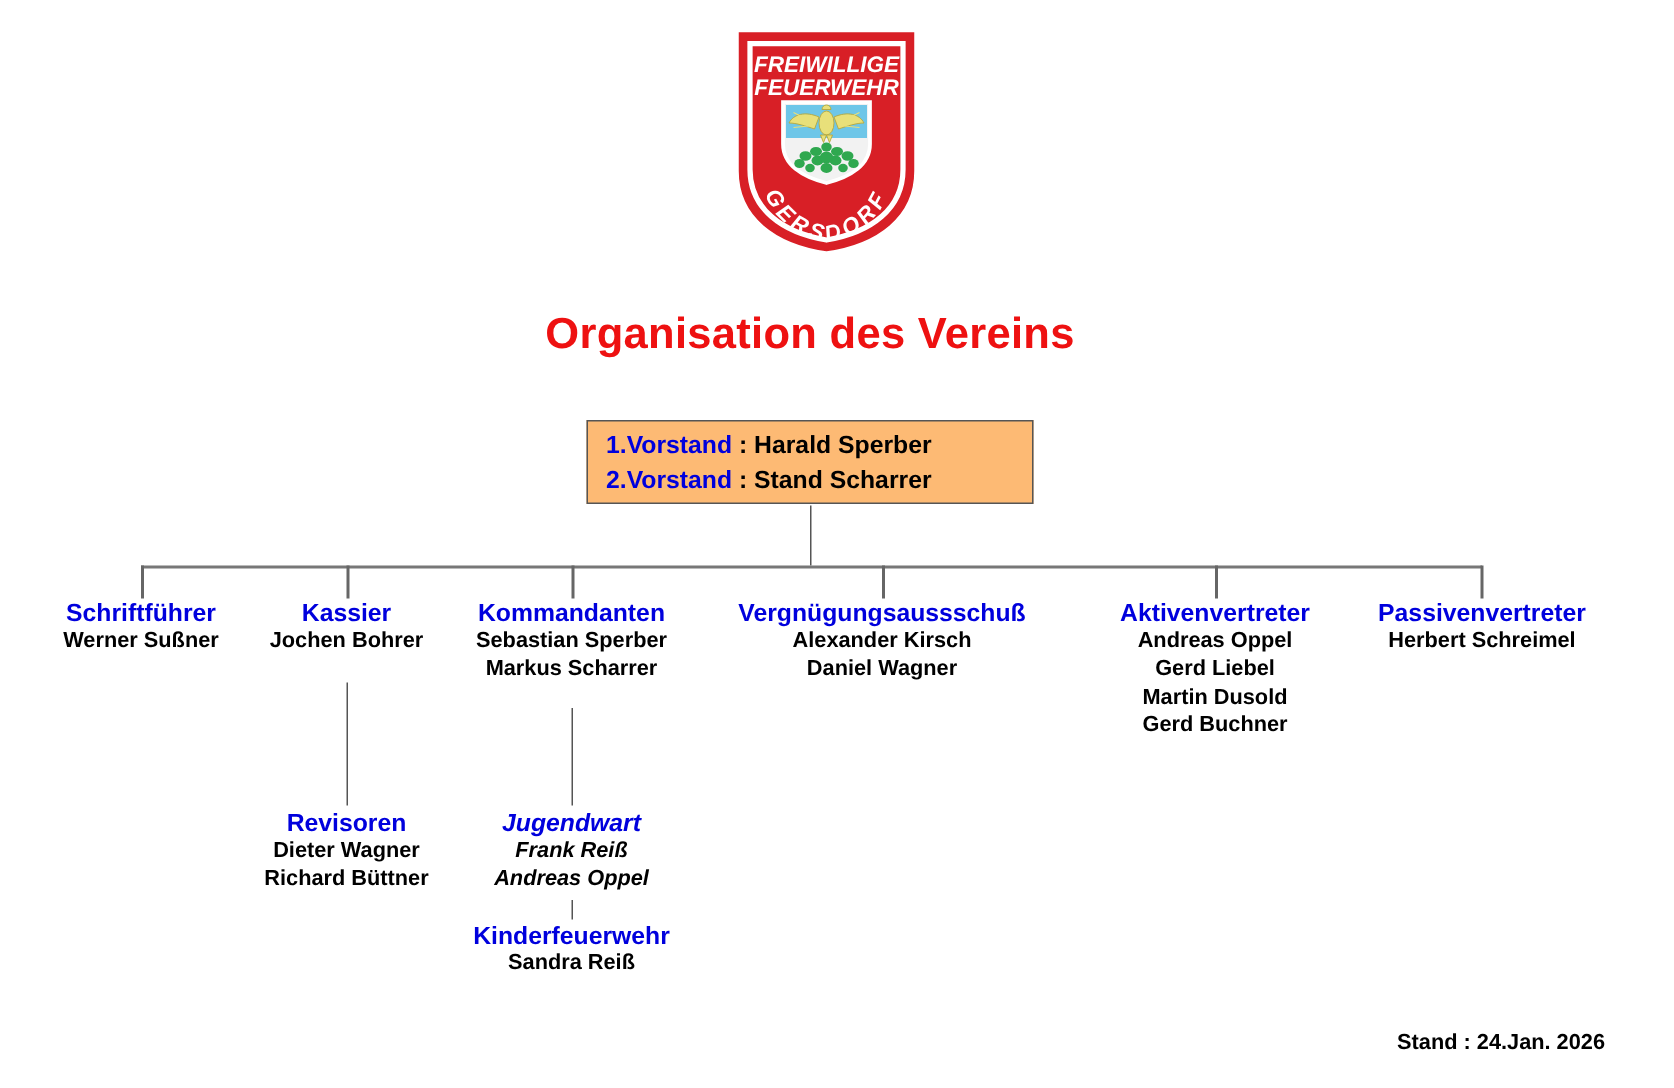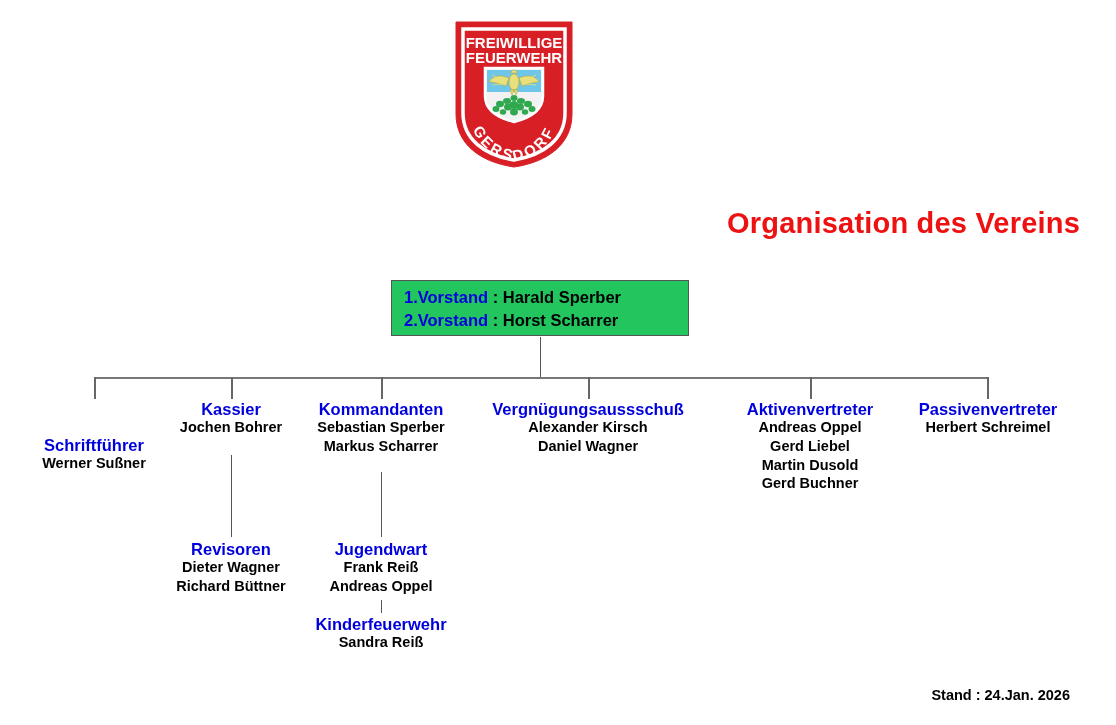--- a/index.html
+++ b/index.html
@@ -14,50 +14,51 @@
     position: relative;
     width: 1116px;
     height: 725px;
     background: #ffffff;
     overflow: hidden;
   }
 
   
   #logo-wrap {
     position: absolute;
-    left: 452px;
+    left: 489px;
     top: 18px;
     width: 124px;
     height: 152px;
+    font-style: italic;
   }
   #logo-wrap svg { display: block; }
 
   
   #page-title {
     position: absolute;
     left: 0;
     top: 207px;
     width: 1080px;
-    text-align: right;
+    text-align: center;
     color: #ee1111;
     font-size: 29px;
     font-weight: bold;
     letter-spacing: 0.2px;
   }
 
   
   #root-box {
     position: absolute;
     left: 391px;
     top: 280px;
     width: 298px;
     height: 56px;
     border: 1px solid #555555;
     box-sizing: border-box;
-    background: #22c55e;
+    background: #fdba74;
   }
   #root-box .row {
     font-size: 16.5px;
     font-weight: bold;
     white-space: nowrap;
     line-height: 1.0;
     padding-left: 12px;
   }
   #root-box .row.r1 { padding-top: 8px; }
   #root-box .row.r2 { padding-top: 6px; }
@@ -168,40 +169,40 @@
     </svg>
   </div>
 
   <div id="page-title">Organisation des Vereins</div>
 
   <div id="root-box">
     <div class="row r1">
       <span class="lbl">1.Vorstand</span><span class="sep"> </span><span class="sep">:</span><span class="sep"> </span><span class="val">Harald Sperber</span>
     </div>
     <div class="row r2">
-      <span class="lbl">2.Vorstand</span><span class="sep"> </span><span class="sep">:</span><span class="sep"> </span><span class="val">Horst Scharrer</span>
+      <span class="lbl">2.Vorstand</span><span class="sep"> </span><span class="sep">:</span><span class="sep"> </span><span class="val">Stand Scharrer</span>
     </div>
   </div>
 
   <div class="vline" style="left:540px; top:337px; height:40px;"></div>
 
   <div class="hline" style="left:94px; top:377px; width:894px;"></div>
 
   <div class="vline thick" style="left:94px; top:377px; height:22px;"></div>
   <div class="vline thick" style="left:231px; top:377px; height:22px;"></div>
   <div class="vline thick" style="left:381px; top:377px; height:22px;"></div>
   <div class="vline thick" style="left:588px; top:377px; height:22px;"></div>
   <div class="vline thick" style="left:810px; top:377px; height:22px;"></div>
   <div class="vline thick" style="left:987px; top:377px; height:22px;"></div>
 
   <div class="vline" style="left:231px; top:455px; height:82px;"></div>
   <div class="vline" style="left:381px; top:472px; height:65px;"></div>
   <div class="vline" style="left:381px; top:600px; height:13px;"></div>
 
-  <div class="node" style="left:4px; top:400px; width:180px;margin-top:36px;">
+  <div class="node" style="left:4px; top:400px; width:180px;">
     <div class="title">Schriftführer</div>
     <div class="member">Werner Sußner</div>
   </div>
 
   <div class="node" style="left:141px; top:400px; width:180px;">
     <div class="title">Kassier</div>
     <div class="member">Jochen Bohrer</div>
   </div>
 
   <div class="node" style="left:276px; top:400px; width:210px;">
@@ -228,21 +229,21 @@
     <div class="title">Passivenvertreter</div>
     <div class="member">Herbert Schreimel</div>
   </div>
 
   <div class="node" style="left:141px; top:540px; width:180px;">
     <div class="title">Revisoren</div>
     <div class="member">Dieter Wagner</div>
     <div class="member">Richard Büttner</div>
   </div>
 
-  <div class="node" style="left:291px; top:540px; width:180px;">
+  <div class="node" style="left:291px; top:540px; width:180px;font-style:italic;">
     <div class="title">Jugendwart</div>
     <div class="member">Frank Reiß</div>
     <div class="member">Andreas Oppel</div>
   </div>
 
   <div class="node" style="left:281px; top:615px; width:200px;">
     <div class="title">Kinderfeuerwehr</div>
     <div class="member">Sandra Reiß</div>
   </div>
 

